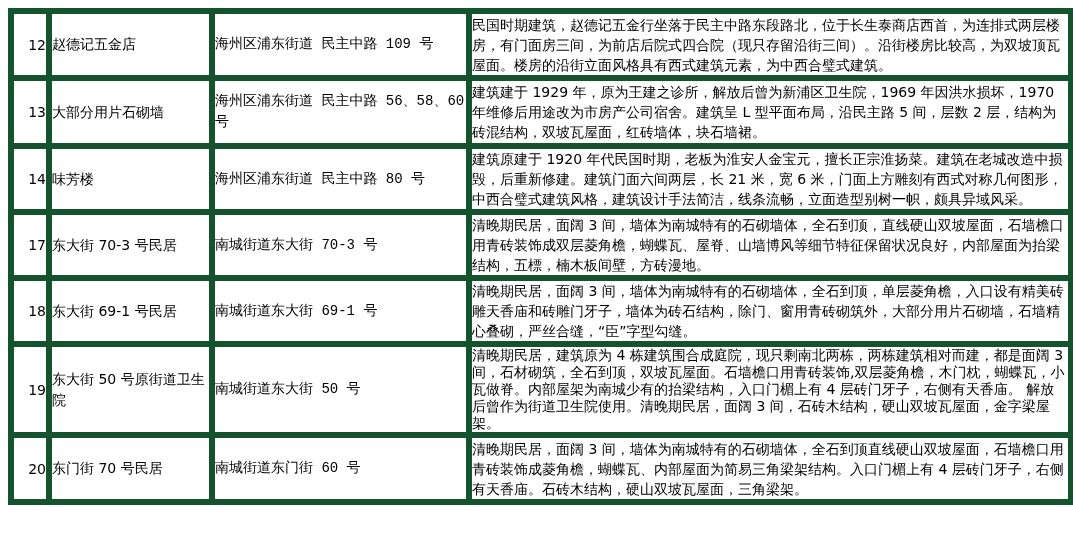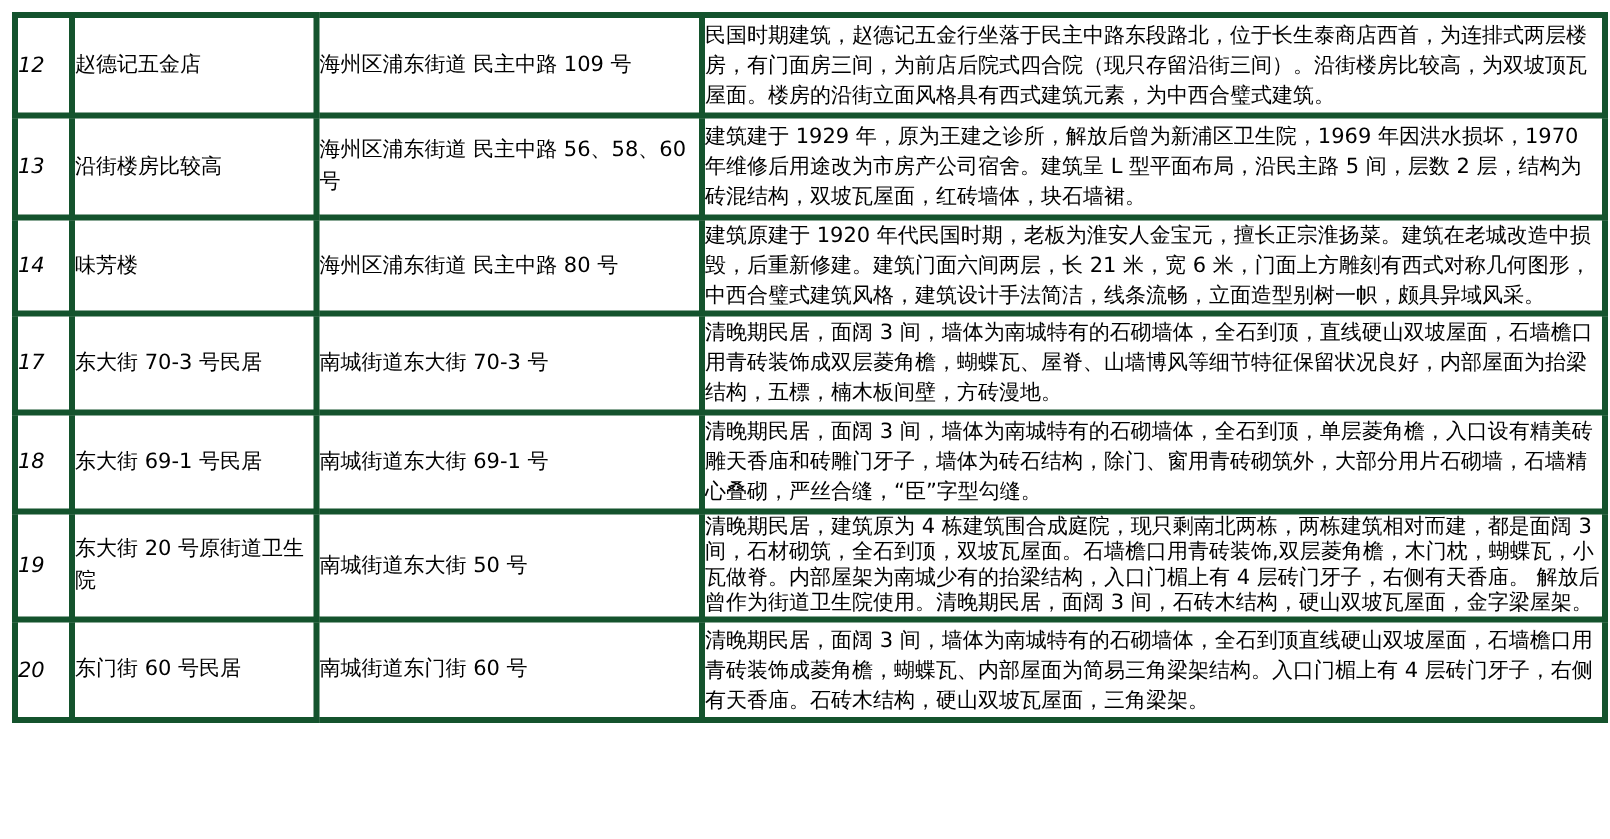--- a/index.html
+++ b/index.html
@@ -16,40 +16,40 @@
   }
   table.doc-table {
     position: absolute;
     left: 8px;
     top: 8px;
     width: 1060px;
     border-collapse: collapse;
     table-layout: fixed;
   }
   table.doc-table td {
-    border: 4px solid #14532d;
+    border: 6px solid #14532d;
     font-size: 14px;
     vertical-align: middle;
     overflow: hidden;
     padding: 0;
     word-break: break-all;
   }
   td.col-no {
-    text-align: left;
+    text-align: right;
     font-size: 13px;
-    font-style: italic;
   }
   td.col-name {
     padding: 2px 6px;
     line-height: 21px;
     margin-top: 32px;
   }
   td.col-addr {
     padding: 2px 6px;
     line-height: 21px;
+    font-family: Liberation Mono, monospace;
   }
   td.col-desc {
     padding: 2px 4px;
     line-height: 20px;
     text-align: left;
   }
   td.col-desc.tight {
     line-height: 17px;
   }
   tr.h67 { height: 67px; }
@@ -75,21 +75,21 @@
   </colgroup>
   <tbody>
     <tr class="h67">
       <td class="col-no">12</td>
       <td class="col-name">赵德记五金店</td>
       <td class="col-addr">海州区浦东街道 民主中路 109 号</td>
       <td class="col-desc">民国时期建筑，赵德记五金行坐落于民主中路东段路北，位于长生泰商店西首，为连排式两层楼房，有门面房三间，为前店后院式四合院（现只存留沿街三间）。沿街楼房比较高，为双坡顶瓦屋面。楼房的沿街立面风格具有西式建筑元素，为中西合璧式建筑。</td>
     </tr>
     <tr class="h68">
       <td class="col-no">13</td>
-      <td class="col-name">沿街楼房比较高</td>
+      <td class="col-name">大部分用片石砌墙</td>
       <td class="col-addr">海州区浦东街道 民主中路 56、58、60 号</td>
       <td class="col-desc">建筑建于 1929 年，原为王建之诊所，解放后曾为新浦区卫生院，1969 年因洪水损坏，1970 年维修后用途改为市房产公司宿舍。建筑呈 L 型平面布局，沿民主路 5 间，层数 2 层，结构为砖混结构，双坡瓦屋面，红砖墙体，块石墙裙。</td>
     </tr>
     <tr class="h60">
       <td class="col-no">14</td>
       <td class="col-name">味芳楼</td>
       <td class="col-addr">海州区浦东街道 民主中路 80 号</td>
       <td class="col-desc">建筑原建于 1920 年代民国时期，老板为淮安人金宝元，擅长正宗淮扬菜。建筑在老城改造中损毁，后重新修建。建筑门面六间两层，长 21 米，宽 6 米，门面上方雕刻有西式对称几何图形，中西合璧式建筑风格，建筑设计手法简洁，线条流畅，立面造型别树一帜，颇具异域风采。</td>
     </tr>
     <tr class="h66">
@@ -99,24 +99,24 @@
       <td class="col-desc">清晚期民居，面阔 3 间，墙体为南城特有的石砌墙体，全石到顶，直线硬山双坡屋面，石墙檐口用青砖装饰成双层菱角檐，蝴蝶瓦、屋脊、山墙博风等细节特征保留状况良好，内部屋面为抬梁结构，五標，楠木板间壁，方砖漫地。</td>
     </tr>
     <tr class="h66">
       <td class="col-no">18</td>
       <td class="col-name">东大街 69-1 号民居</td>
       <td class="col-addr">南城街道东大街 69-1 号</td>
       <td class="col-desc">清晚期民居，面阔 3 间，墙体为南城特有的石砌墙体，全石到顶，单层菱角檐，入口设有精美砖雕天香庙和砖雕门牙子，墙体为砖石结构，除门、窗用青砖砌筑外，大部分用片石砌墙，石墙精心叠砌，严丝合缝，“臣”字型勾缝。</td>
     </tr>
     <tr class="h70">
       <td class="col-no">19</td>
-      <td class="col-name">东大街 20 号原街道卫生院</td>
+      <td class="col-name">东大街 50 号原街道卫生院</td>
       <td class="col-addr">南城街道东大街 50 号</td>
       <td class="col-desc tight">清晚期民居，建筑原为 4 栋建筑围合成庭院，现只剩南北两栋，两栋建筑相对而建，都是面阔 3 间，石材砌筑，全石到顶，双坡瓦屋面。石墙檐口用青砖装饰,双层菱角檐，木门枕，蝴蝶瓦，小瓦做脊。内部屋架为南城少有的抬梁结构，入口门楣上有 4 层砖门牙子，右侧有天香庙。 解放后曾作为街道卫生院使用。清晚期民居，面阔 3 间，石砖木结构，硬山双坡瓦屋面，金字梁屋架。</td>
     </tr>
     <tr class="h67">
       <td class="col-no">20</td>
-      <td class="col-name">东门街 60 号民居</td>
+      <td class="col-name">东门街 70 号民居</td>
       <td class="col-addr">南城街道东门街 60 号</td>
       <td class="col-desc">清晚期民居，面阔 3 间，墙体为南城特有的石砌墙体，全石到顶直线硬山双坡屋面，石墙檐口用青砖装饰成菱角檐，蝴蝶瓦、内部屋面为简易三角梁架结构。入口门楣上有 4 层砖门牙子，右侧有天香庙。石砖木结构，硬山双坡瓦屋面，三角梁架。</td>
     </tr>
   </tbody>
 </table>
 
 </body></html>

